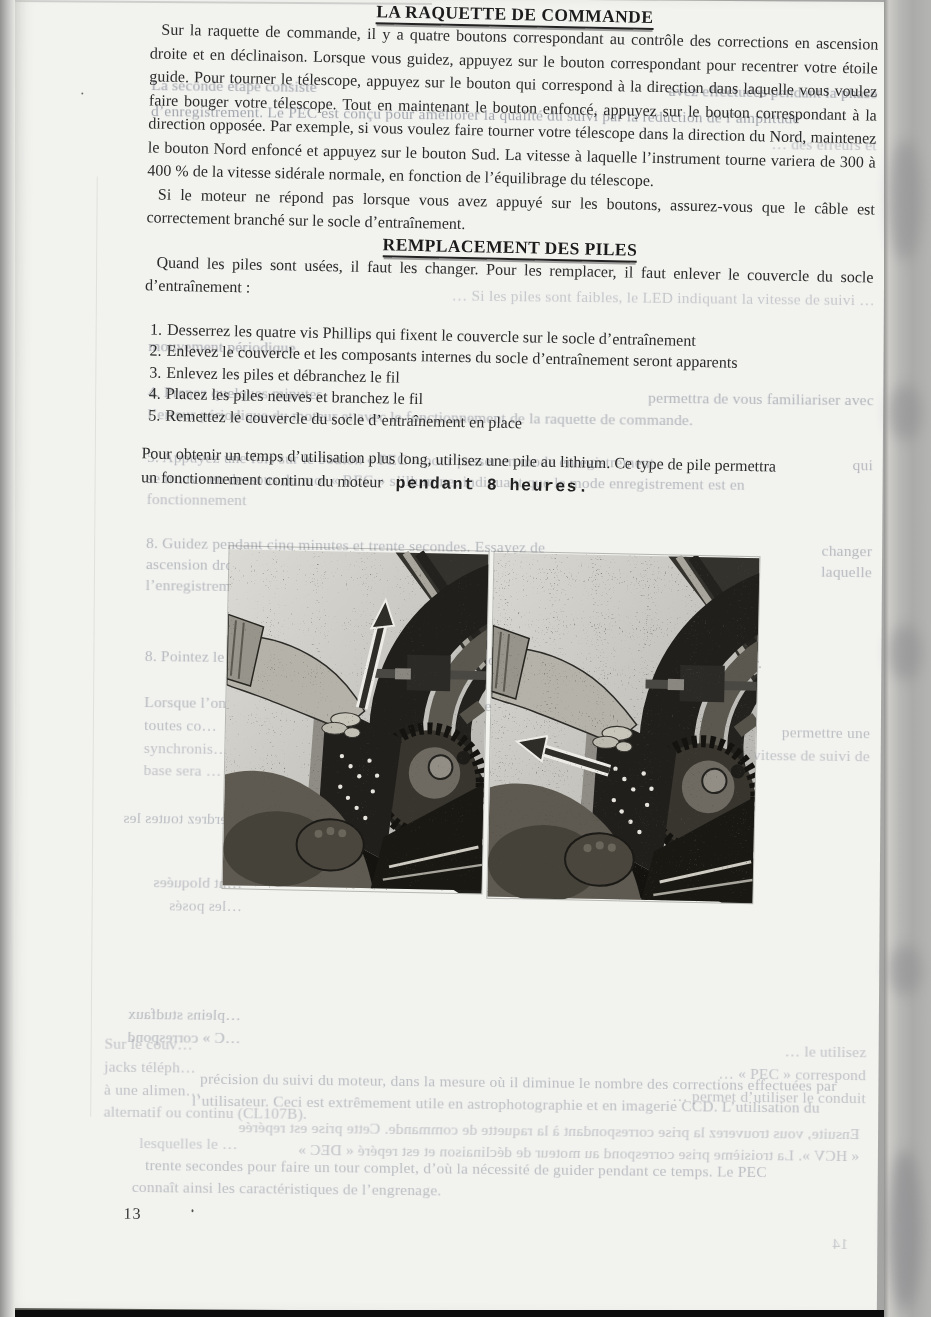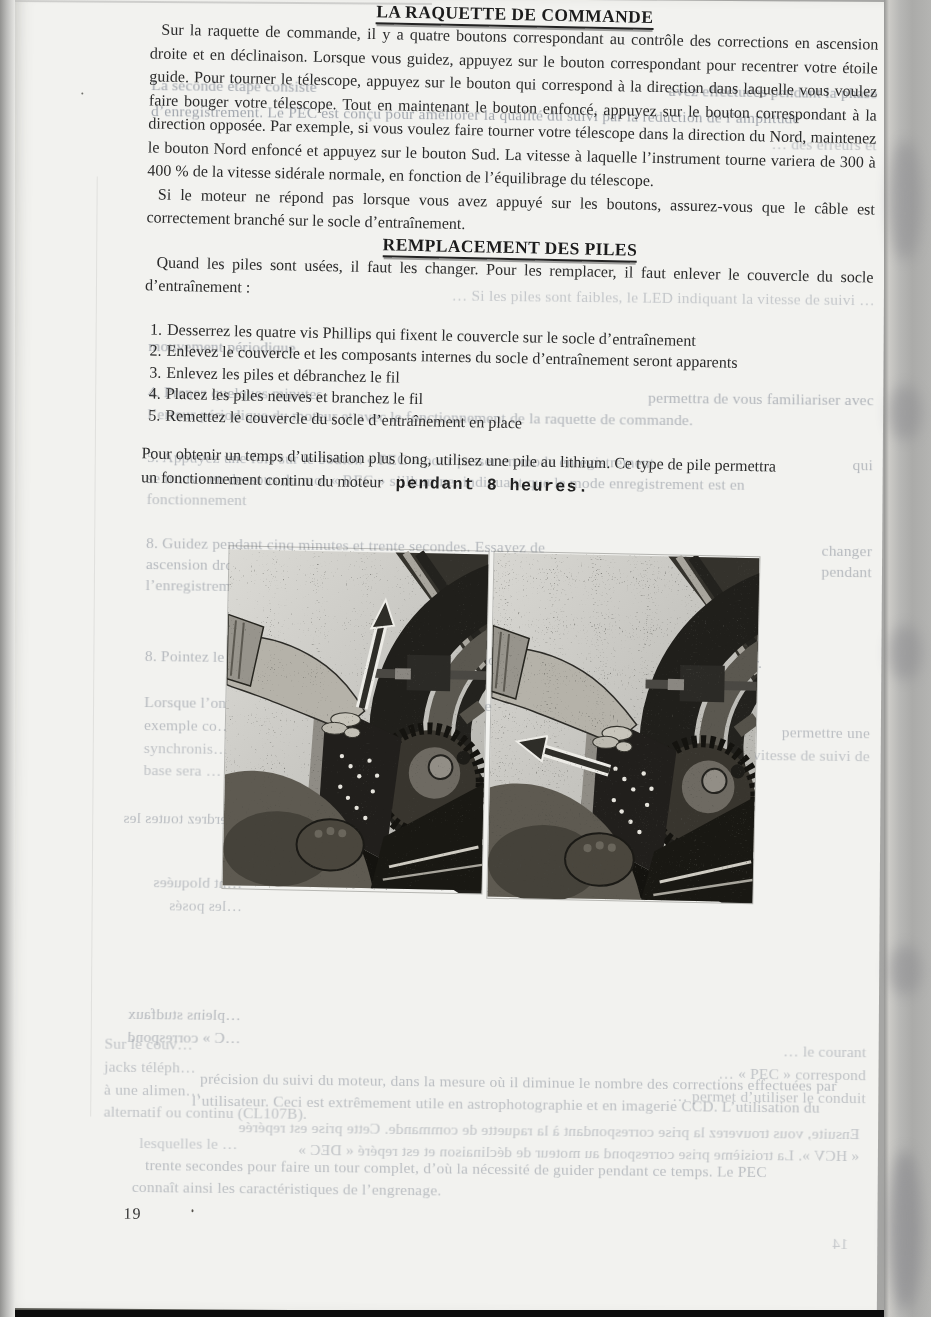--- a/index.html
+++ b/index.html
@@ -88,43 +88,43 @@
           <span>qui</span>
         </div>
         <div class="ghost" style="left: 140px; top: 472px; width: 726px; opacity: 0.6;">se trouve en dessous du mot « REC » s’illumine, indiquant que le mode enregistrement est en</div>
         <div class="ghost" style="left: 140px; top: 493px; width: 726px; opacity: 0.55;">fonctionnement</div>
         <div class="ghost two" style="left: 140px; top: 537px; width: 726px; opacity: 0.6;">
           <span>8. Guidez pendant cinq minutes et trente secondes. Essayez de</span>
           <span>changer</span>
         </div>
         <div class="ghost two" style="left: 140px; top: 558px; width: 726px; opacity: 0.6;">
           <span>ascension droite. Également, N’INVERSEZ PAS le</span>
-          <span>pendant</span>
+          <span>laquelle</span>
         </div>
         <div class="ghost" style="left: 140px; top: 579px; width: 300px; opacity: 0.6;">l’enregistrement.</div>
         <div class="ghost" style="left: 140px; top: 650px; width: 726px; opacity: 0.6;">8. Pointez le télescope sur l’objet que vous désirez photographier et vous êtes prêt à commencer.</div>
         <div class="ghost" style="left: 140px; top: 696px; width: 726px; opacity: 0.6;">Lorsque l’on utilise le PEC, la vitesse de suivi de base est modifiée de façon à tenir compte des</div>
         <div class="ghost two" style="left: 140px; top: 719px; width: 726px; opacity: 0.55;">
-          <span>exemple co…</span>
+          <span>toutes co…</span>
           <span>permettre une</span>
         </div>
         <div class="ghost two" style="left: 140px; top: 742px; width: 726px; opacity: 0.5;">
           <span>synchronis…</span>
           <span>vitesse de suivi de</span>
         </div>
         <div class="ghost" style="left: 140px; top: 764px; width: 300px; opacity: 0.5;">base sera …</div>
         <div class="ghost" style="left: 230px; top: 776px; width: 300px; opacity: 0.4; font-size: 13px;">Sélection vite…</div>
         <div class="ghost mir" style="left: 116px; top: 812px; width: 124px; opacity: 0.55;">…erdrez toutes les</div>
         <div class="ghost mir" style="left: 116px; top: 876px; width: 124px; opacity: 0.55;">…nt bloquées</div>
         <div class="ghost mir" style="left: 116px; top: 899px; width: 124px; opacity: 0.5;">…les posés</div>
         <div class="ghost mir" style="left: 104px; top: 1008px; width: 136px; opacity: 0.6;">…pleins studfaux</div>
         <div class="ghost mir" style="left: 104px; top: 1031px; width: 136px; opacity: 0.6;">…C » correspond</div>
         <div class="ghost two" style="left: 104px; top: 1038px; width: 762px; opacity: 0.5;">
           <span>Sur le couv…</span>
-          <span>… le courant</span>
+          <span>… le utilisez</span>
         </div>
         <div class="ghost two" style="left: 104px; top: 1061px; width: 762px; opacity: 0.5;">
           <span>jacks téléph…</span>
           <span>… « PEC » correspond</span>
         </div>
         <div class="ghost two" style="left: 104px; top: 1084px; width: 762px; opacity: 0.5;">
           <span>à une alimen…</span>
           <span>… permet d’utiliser le conduit</span>
         </div>
         <div class="ghost" style="left: 104px; top: 1106px; width: 400px; opacity: 0.5;">alternatif ou continu (CL107B).</div>
@@ -334,21 +334,21 @@
             <path d="M118,213 L48,193" stroke="#edece7" stroke-width="12" fill="none"></path>
             <path d="M118,213 L48,193" stroke="#2e2d28" stroke-width="6" fill="none"></path>
             <polygon points="26,186 56,180 51,205" fill="#2e2d28" stroke="#edece7" stroke-width="2"></polygon>
           </g>
           <rect width="262" height="340" filter="url(#gBd)" opacity="0.9"></rect>
           <rect width="262" height="340" filter="url(#gBw)" opacity="0.8"></rect>
         </svg>
       </div>
     </div>
 
-    <div class="pagenum">19</div>
+    <div class="pagenum">13</div>
 
     <svg class="noise" width="874" height="1312" xmlns="http://www.w3.org/2000/svg">
       <filter id="pgN" x="0" y="0" width="100%" height="100%">
         <feTurbulence type="fractalNoise" baseFrequency="0.55" numOctaves="2" seed="11"></feTurbulence>
         <feColorMatrix type="matrix" values="0 0 0 0 0.28  0 0 0 0 0.28  0 0 0 0 0.26  1.25 1.25 1.25 0 -3.1"></feColorMatrix>
       </filter>
       <rect width="874" height="1312" filter="url(#pgN)" opacity="0.55"></rect>
     </svg>
   </div>
 

